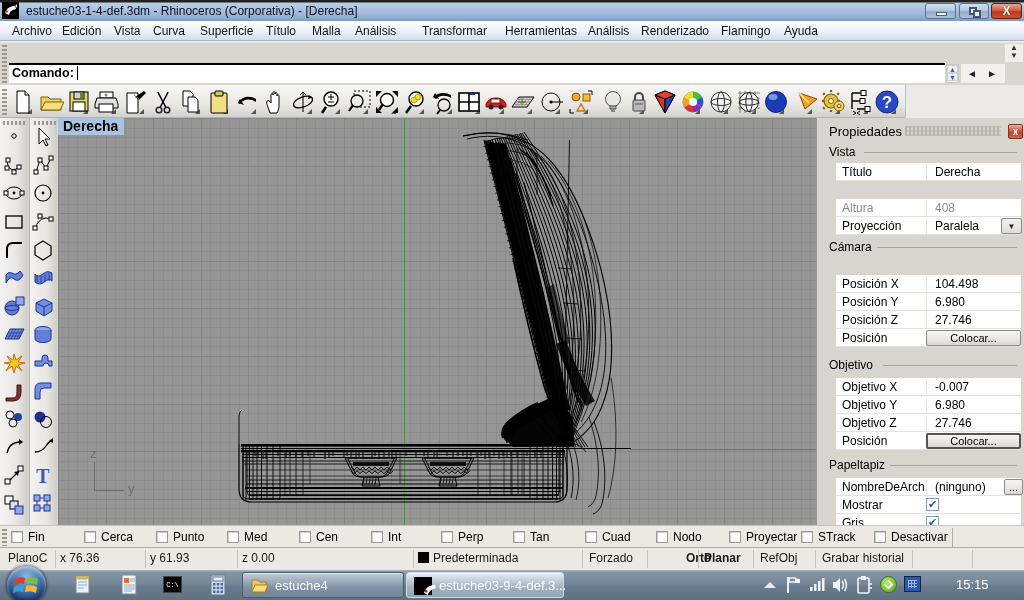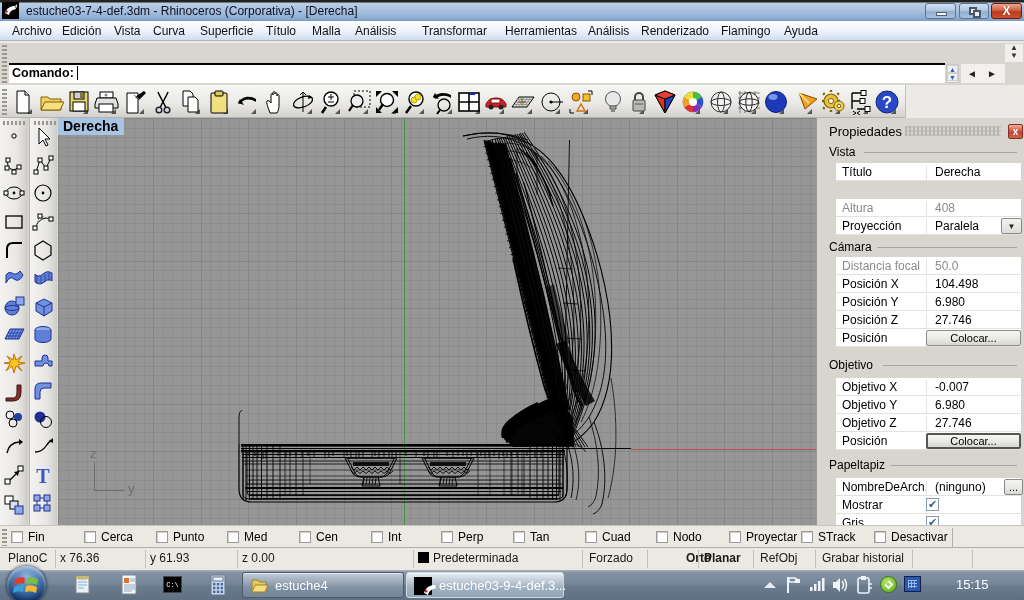--- a/index.html
+++ b/index.html
@@ -112,21 +112,21 @@
 </style>
 </head>
 <body>
 <div id="app">
  <div id="titlebar">
   <div id="ticon"><svg width="17" height="17" viewBox="0 0 17 17">
           <path d="M3 11 C5 6 8 4 13 4 L14 7 C10 8 8 9 7 13 Z" fill="#fff"></path>
           <path d="M13 4 L15 2 L15 6 Z" fill="#ddd"></path>
           <circle cx="4.5" cy="9.5" r="1.3" fill="#c02020"></circle>
         </svg></div>
-  <div id="ttitle">estuche03-7-4-def.3dm - Rhinoceros (Corporativa) - [Derecha]</div>
+  <div id="ttitle">estuche03-1-4-def.3dm - Rhinoceros (Corporativa) - [Derecha]</div>
   <div class="wbtn" id="bmin">
         <div></div>
       </div>
   <div class="wbtn" id="bmax">
         <div></div>
         <div></div>
       </div>
   <div class="wbtn" id="bclose">
         <span>X</span>
       </div>
@@ -766,24 +766,20 @@
           <span class="l">Altura</span>
           <span class="v">408</span>
         </div>
 <div class="prow" style="top:99px">
           <span class="l">Proyección</span>
           <span class="v">Paralela</span>
           <div class="drop">▼</div>
         </div>
 <div class="sect" style="top:122px">Cámara</div>
 <div class="sline" style="top:129px;left:60px;width:140px"></div>
-<div class="prow ro" style="top:139px">
-          <span class="l">Distancia focal</span>
-          <span class="v">50.0</span>
-        </div>
 <div class="prow" style="top:157px">
           <span class="l">Posición X</span>
           <span class="v">104.498</span>
         </div>
 <div class="prow" style="top:175px">
           <span class="l">Posición Y</span>
           <span class="v">6.980</span>
         </div>
 <div class="prow" style="top:193px">
           <span class="l">Posición Z</span>

